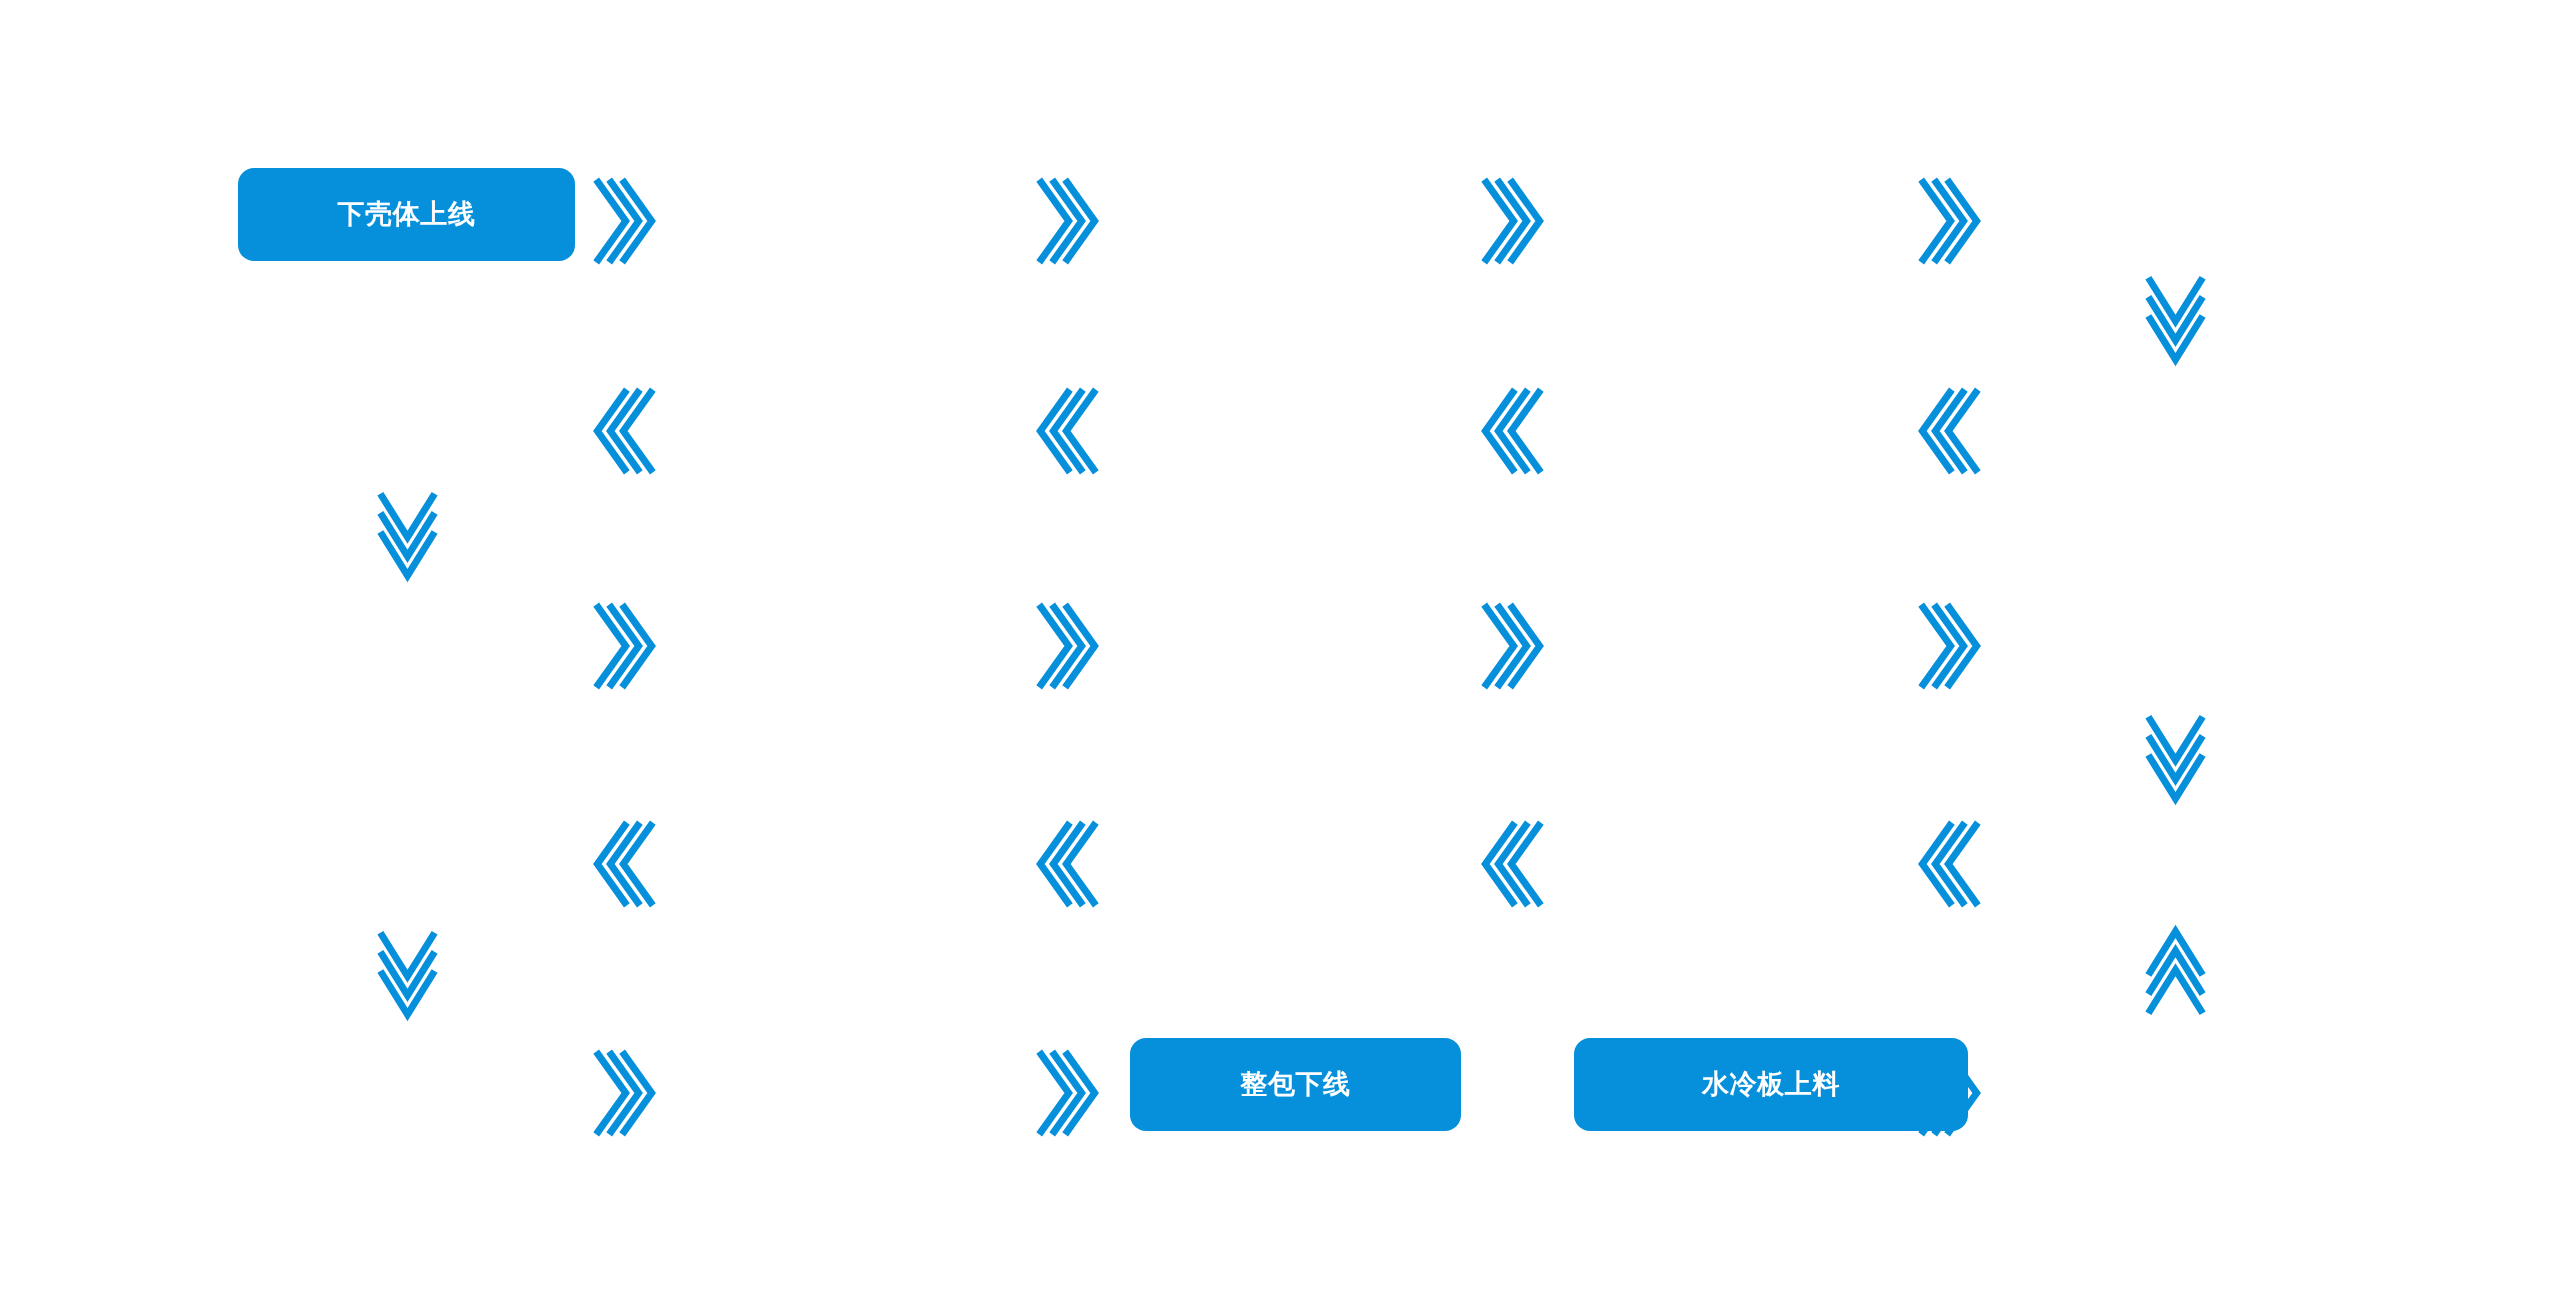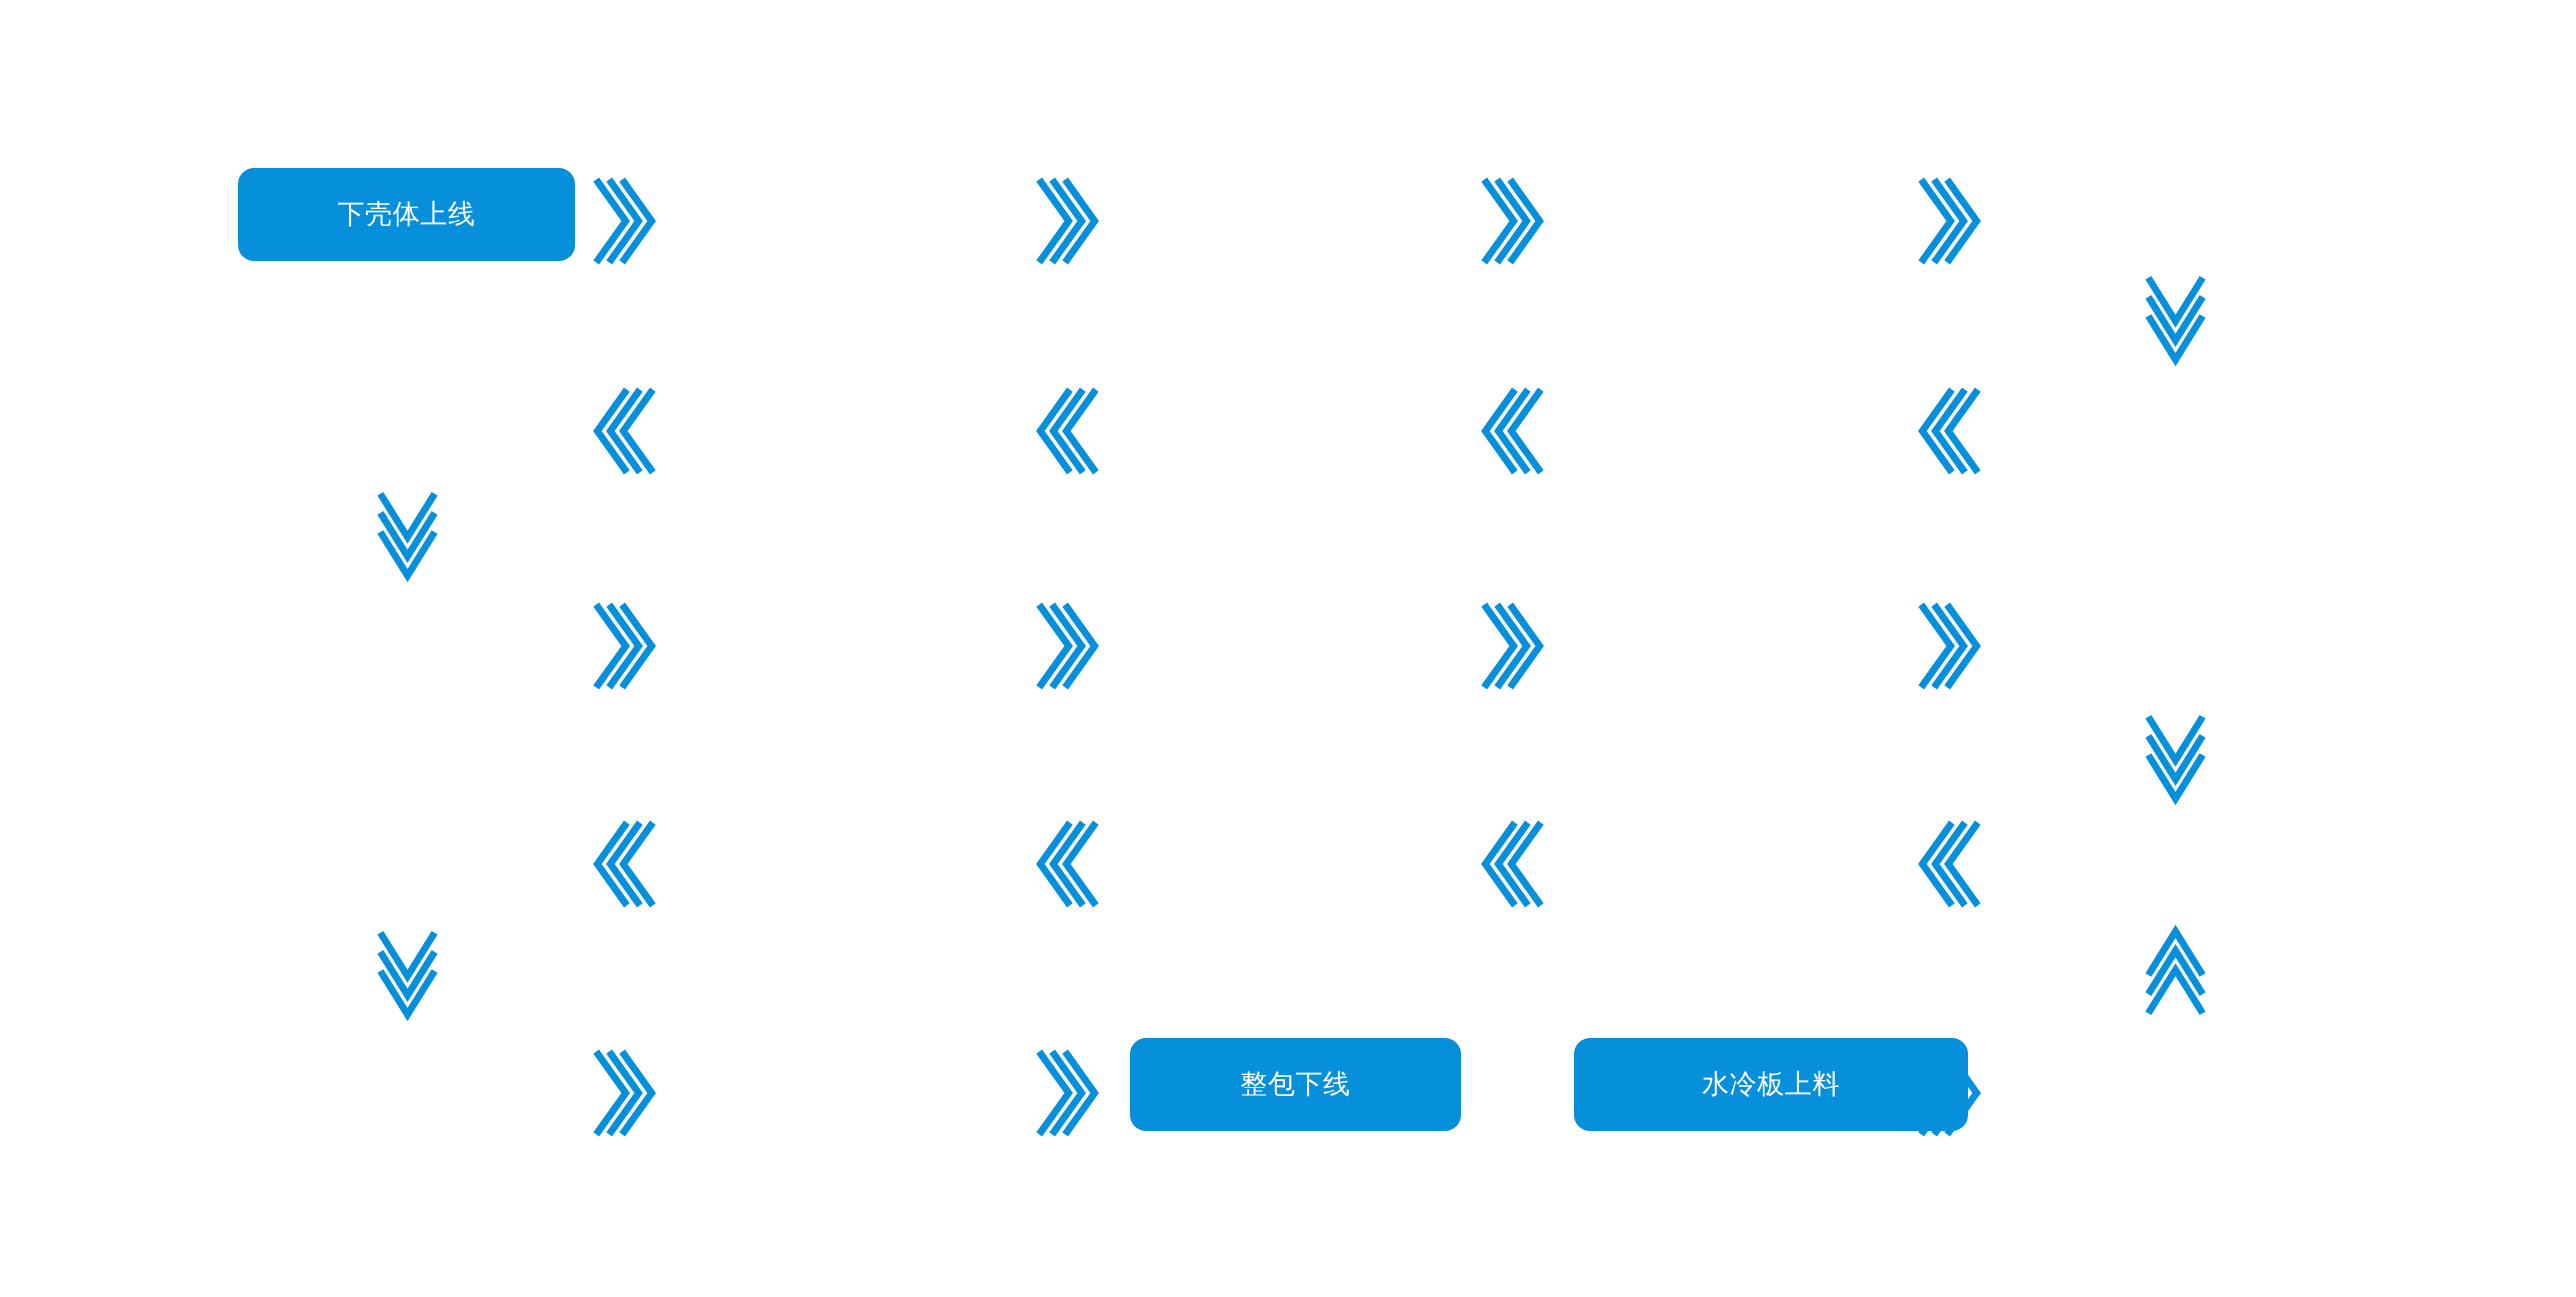--- a/index.html
+++ b/index.html
@@ -24,21 +24,21 @@
     position: absolute;
     display: flex;
     align-items: center;
     justify-content: center;
     background: #0690DC;
     color: #ffffff;
     border: none;
     border-radius: 16px;
     font-family: "Liberation Sans", "DejaVu Sans", sans-serif;
     font-size: 27px;
-    font-weight: 400;
+    font-weight: 700;
     letter-spacing: 0.6px;
     line-height: 1;
     cursor: pointer;
     padding: 0;
     box-sizing: border-box;
     white-space: nowrap;
   }
 
   
   .arrow {

